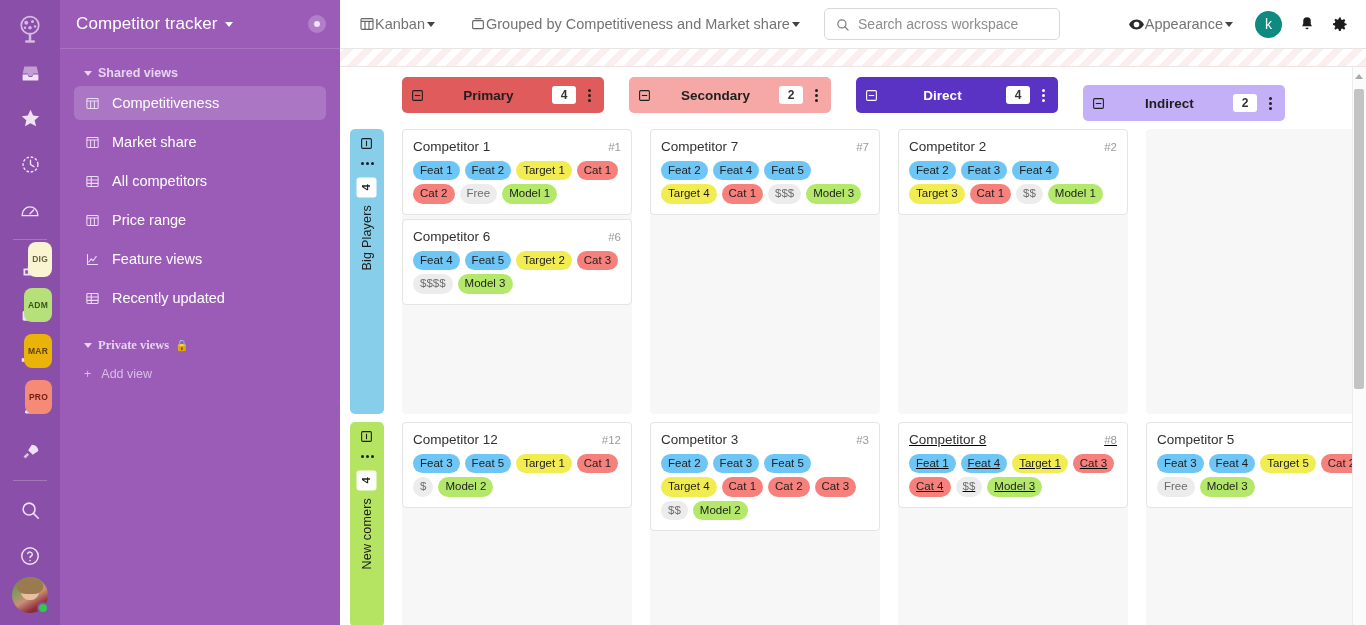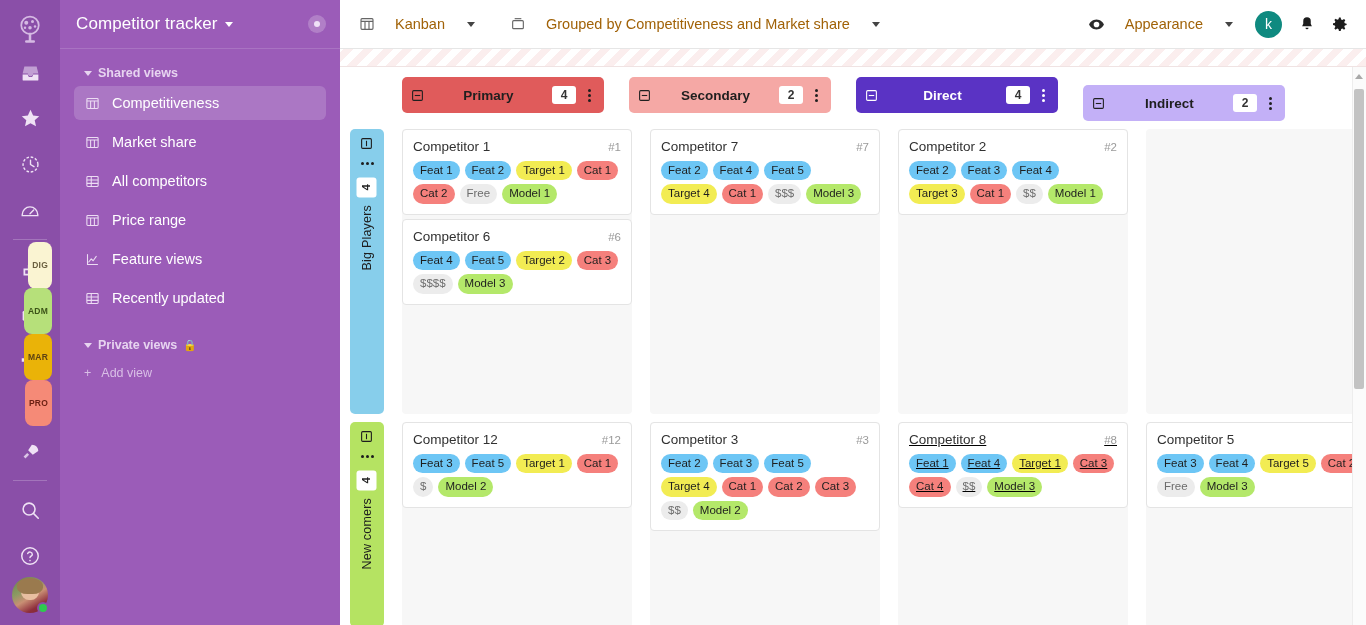--- a/index.html
+++ b/index.html
@@ -21,23 +21,23 @@
     display:flex; align-items:center; justify-content:center; }
   .rail-logo svg { opacity: .85; }
   .rail-ico {
     width: 44px; height: 44px; margin-top: 4px;
     display: flex; align-items: center; justify-content: center;
     color: #efe2f5; position: relative;
   }
   .rail-ico svg { display:block; }
   .rail-sep { width: 34px; height: 1px; background: rgba(255,255,255,.22); margin: 7px 0 4px; }
   .badge {
-    position: absolute; bottom: 1px; right: 0px;
+    position: absolute; bottom: 13px; right: 0px;
     font-size: 8.5px; font-weight: bold; color: #4a3b1c;
-    border-radius: 8px; padding: 19px 4px; line-height: 1;
+    border-radius: 8px; padding: 13px 4px; line-height: 1;
     letter-spacing: .2px;
   }
   .badge.dig { background: #faf4d2; color:#6b6040; }
   .badge.adm { background: #b6e07a; color:#3c5418; }
   .badge.mar { background: #eab308; color:#5e4212; }
   .badge.pro { background: #f58a77; color:#6a1f12; }
   .rail-spacer { flex: 1 1 auto; }
   .avatar-wrap { position: relative; margin-bottom: 12px; width: 36px; height: 36px; }
   .avatar {
     width: 36px; height: 36px; border-radius: 50%;
@@ -95,22 +95,22 @@
     font-size:12.5px;color:#d9bfe6; }
 
   
   .main { flex: 1 1 auto; display: flex; flex-direction: column; background: #fff;
     position: relative; min-width: 0; }
   .topbar {
     height: 49px; flex: 0 0 49px; display: flex; align-items: center;
     padding: 0 14px 0 8px; border-bottom: 1px solid #e6e6e6; gap: 0px; background:#fff;
   }
   .tb-btn {
-    display: flex; align-items: center; gap: 20px; padding: 6px 10px;
-    font-size: 14.5px; color: #a16207; border-radius: 5px; white-space: nowrap;
+    display: flex; align-items: center; gap: 0; padding: 6px 10px;
+    font-size: 14.5px; color: #737373; border-radius: 5px; white-space: nowrap;
   }
   .tb-ico { width:17px;height:17px;display:flex;align-items:center;justify-content:center;color:#555; }
   .search-box {
     margin-left: 14px; width: 236px; height: 32px; border: 1px solid #d8d8d8;
     border-radius: 5px; display: flex; align-items: center; gap: 8px; padding: 0 10px;
   }
   .search-box input {
     border: none; outline: none; font-size: 14px; color: #333; width: 100%;
     font-family: "Liberation Sans", sans-serif; background: transparent;
   }
@@ -368,21 +368,21 @@
       <div class="sb-row">
         <span class="sb-ico">
           <svg width="15" height="15" viewBox="0 0 24 24" fill="none" stroke="#ecdcf3" stroke-width="1.7">
             <rect x="3" y="4" width="18" height="16" rx="1.5"></rect>
               <path d="M3 9.5h18M3 15h18M10 4v16"></path>
           </svg>
         </span>
         <span>Recently updated</span>
       </div>
 
-      <div class="sb-group" style="padding-top:18px;">
+      <div class="sb-group" style="padding-top:18px;font-family:Liberation Serif, serif;">
         <span class="chev-d"></span>
         <span>Private views</span>
         <span class="lock">🔒</span>
       </div>
 
       <div class="sb-add">
         <span>+</span>
         <span>Add view</span>
       </div>
     </div>
@@ -405,20 +405,29 @@
         <span class="tb-ico">
           <svg width="16" height="16" viewBox="0 0 24 24" fill="none" stroke="#666" stroke-width="1.7">
             <rect x="4" y="7" width="16" height="12" rx="1.5"></rect>
               <path d="M7 4h10"></path>
           </svg>
         </span>
         <span>Grouped by Competitiveness and Market share</span>
         <span class="caret" style="color:#444;margin-left:2px;"></span>
       </div>
 
+      <div class="search-box">
+        <span class="tb-ico">
+          <svg width="15" height="15" viewBox="0 0 24 24" fill="none" stroke="#7d7d7d" stroke-width="1.9">
+            <circle cx="11" cy="11" r="6.5"></circle>
+              <path d="M16 16l5 5" stroke-linecap="round"></path>
+          </svg>
+        </span>
+        <input type="text" placeholder="Search across workspace" style="">
+      </div>
 
       <span class="tb-spacer"></span>
 
       <div class="tb-right">
         <div class="tb-btn">
           <span class="tb-ico">
             <svg width="17" height="17" viewBox="0 0 24 24" fill="#2b2b2b">
               <path d="M12 5C6.5 5 2.6 9.2 1.5 12c1.1 2.8 5 7 10.5 7s9.4-4.2 10.5-7C21.4 9.2 17.5 5 12 5zm0 11a4 4 0 110-8 4 4 0 010 8z"></path>
               <circle cx="12" cy="12" r="2" fill="#fff"></circle>
             </svg>

